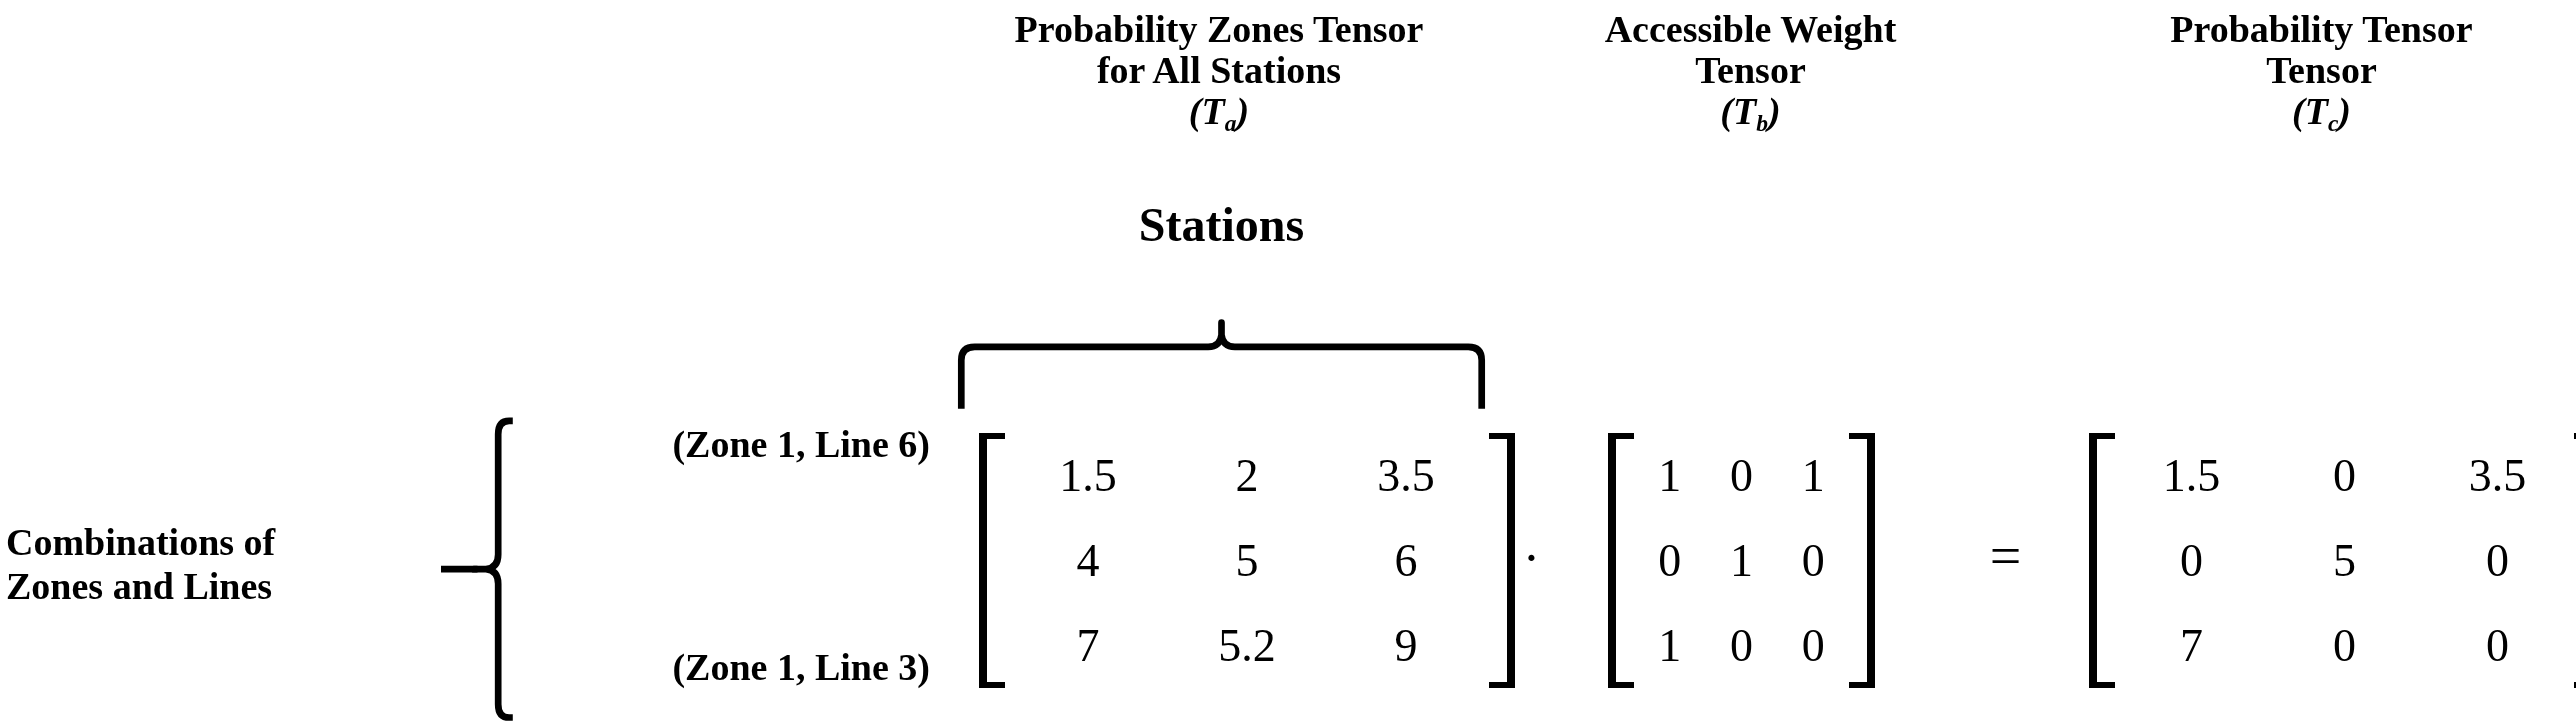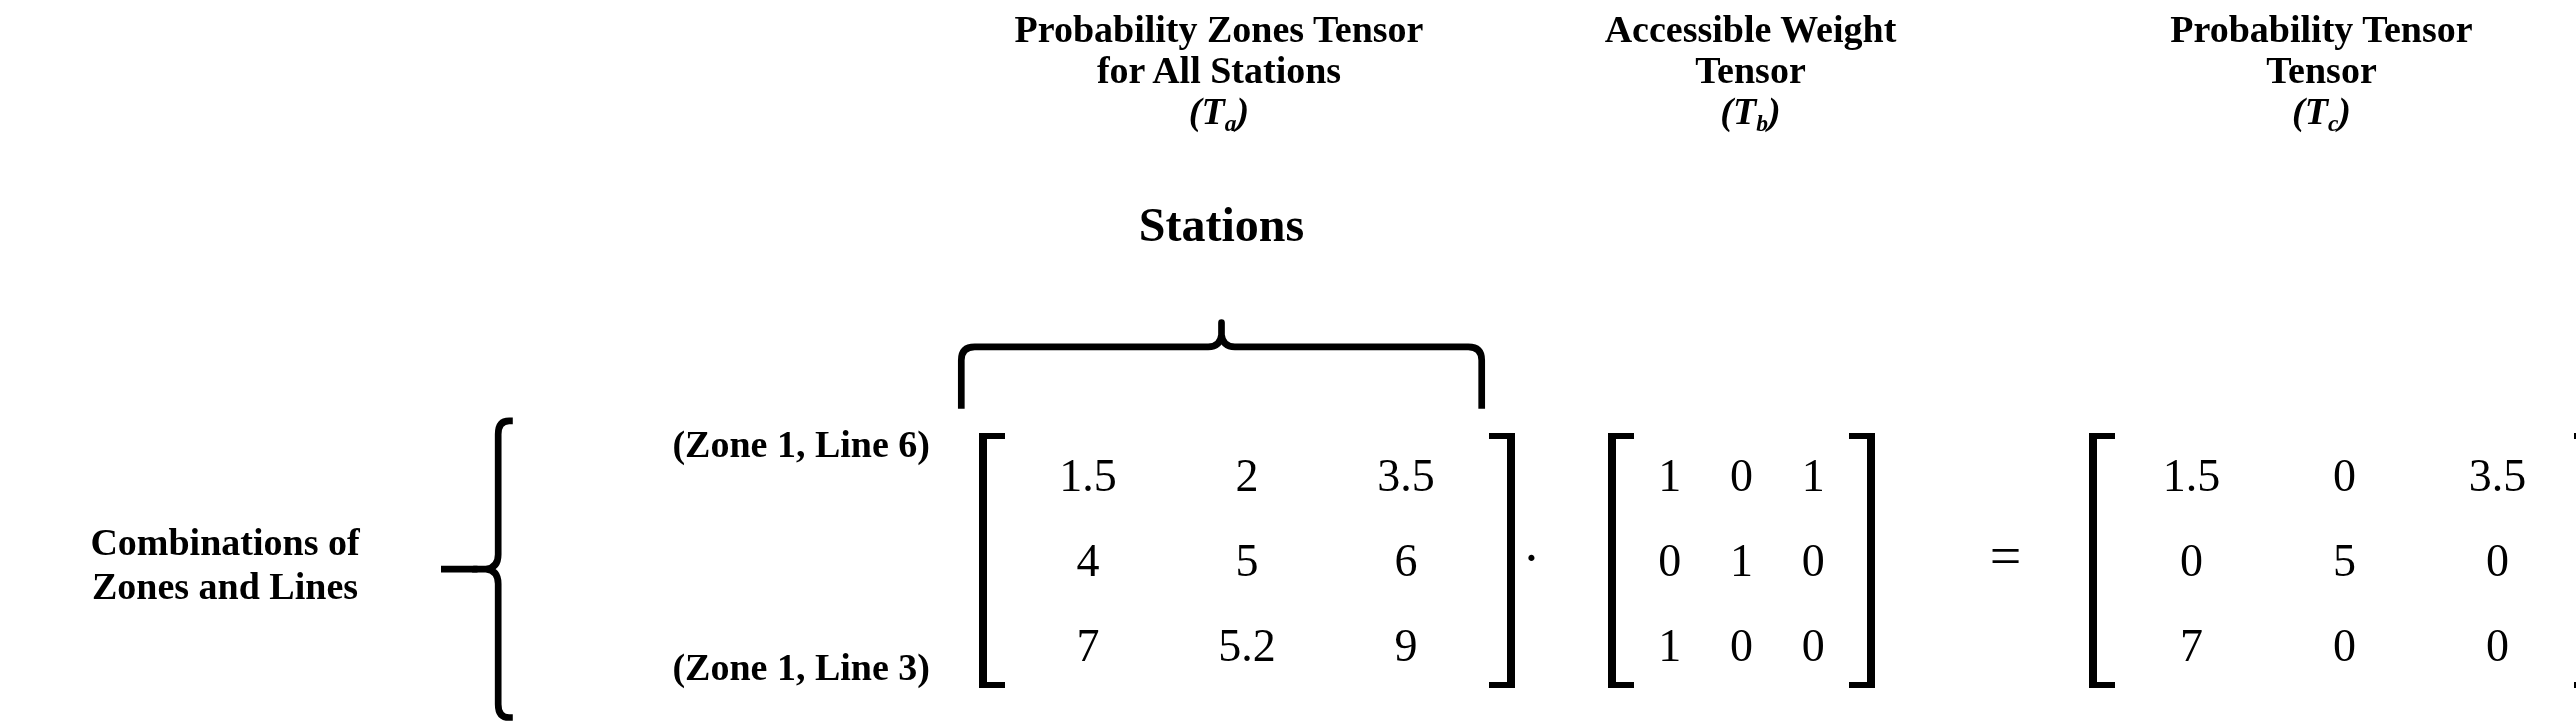--- a/index.html
+++ b/index.html
@@ -58,21 +58,20 @@
     width: 535px;
     height: 91px;
   }
 
   
   #combinations-label {
     position: absolute;
     left: 6px;
     top: 520px;
     width: 438px;
-    text-align: center;
     font-weight: bold;
     font-size: 38px;
     line-height: 1.16;
   }
   #combinations-label .lline { display: block; white-space: nowrap; }
   #combo-brace {
     position: absolute;
     left: 441px;
     top: 416px;
     width: 73px;

